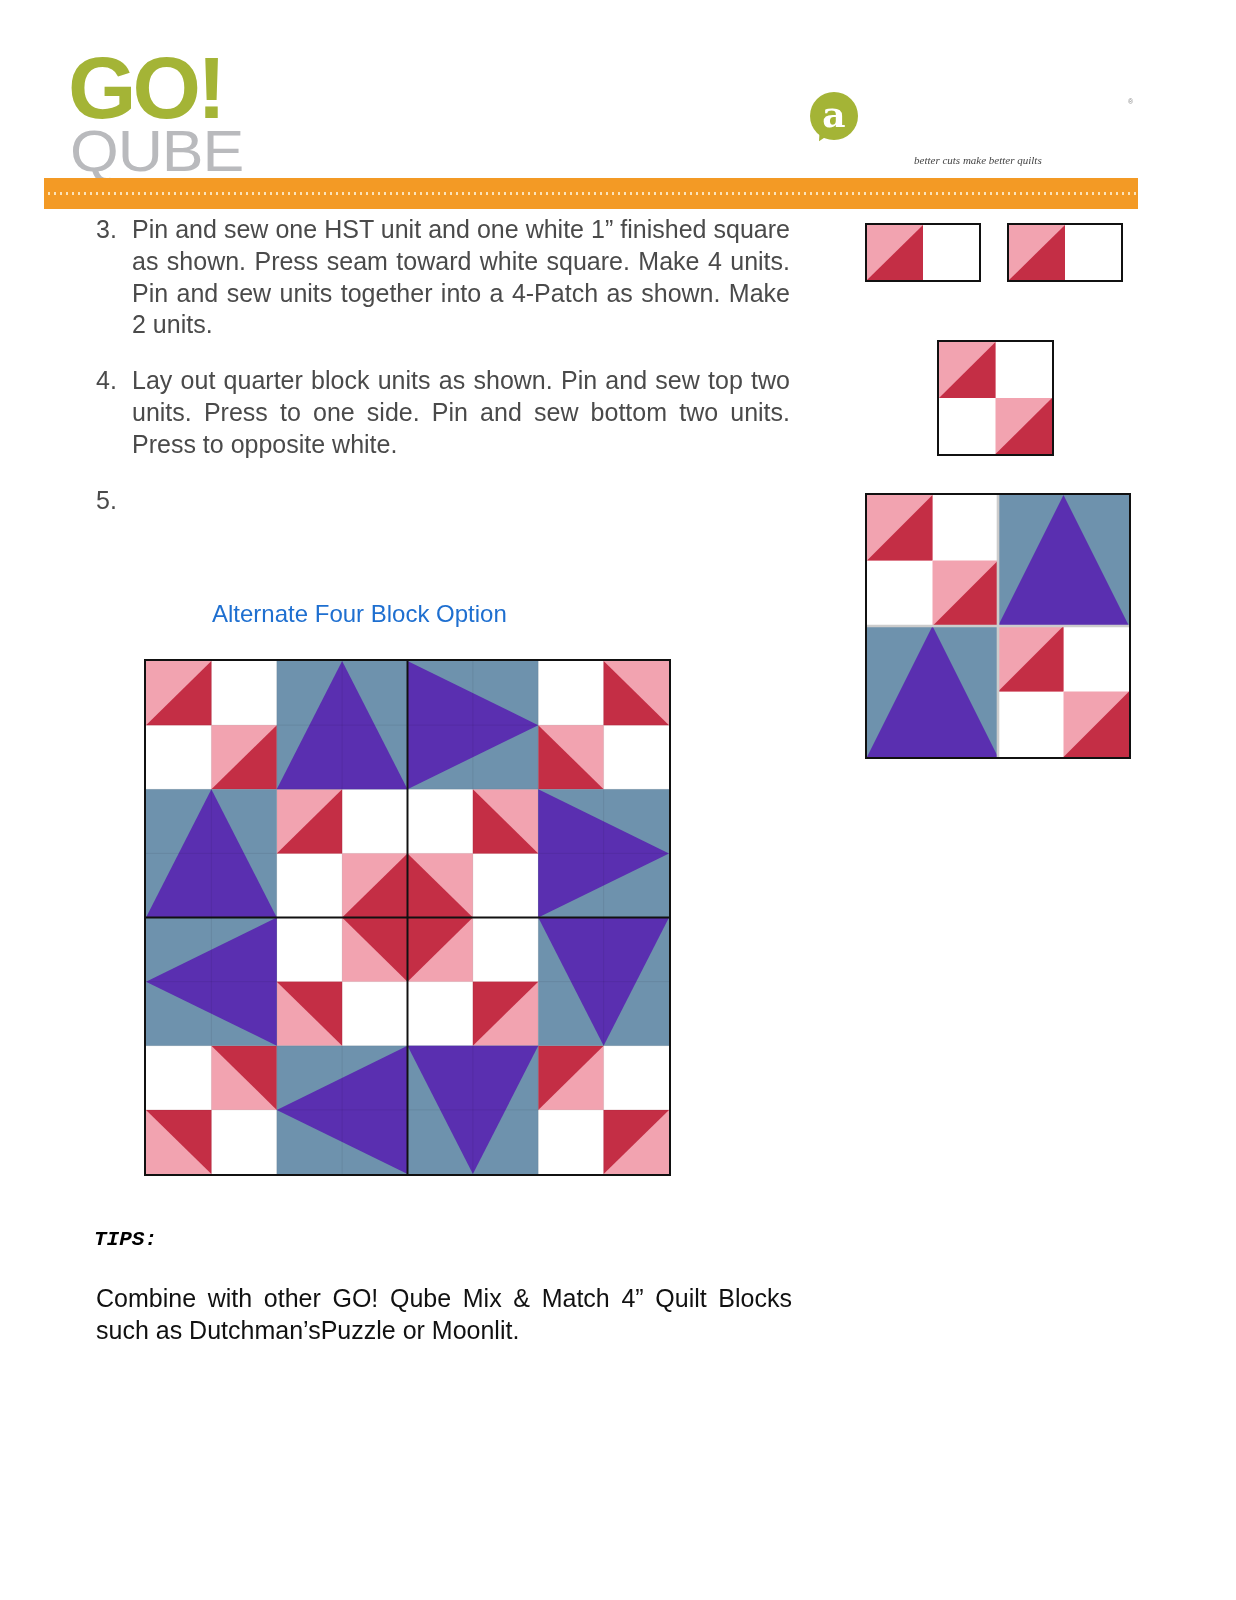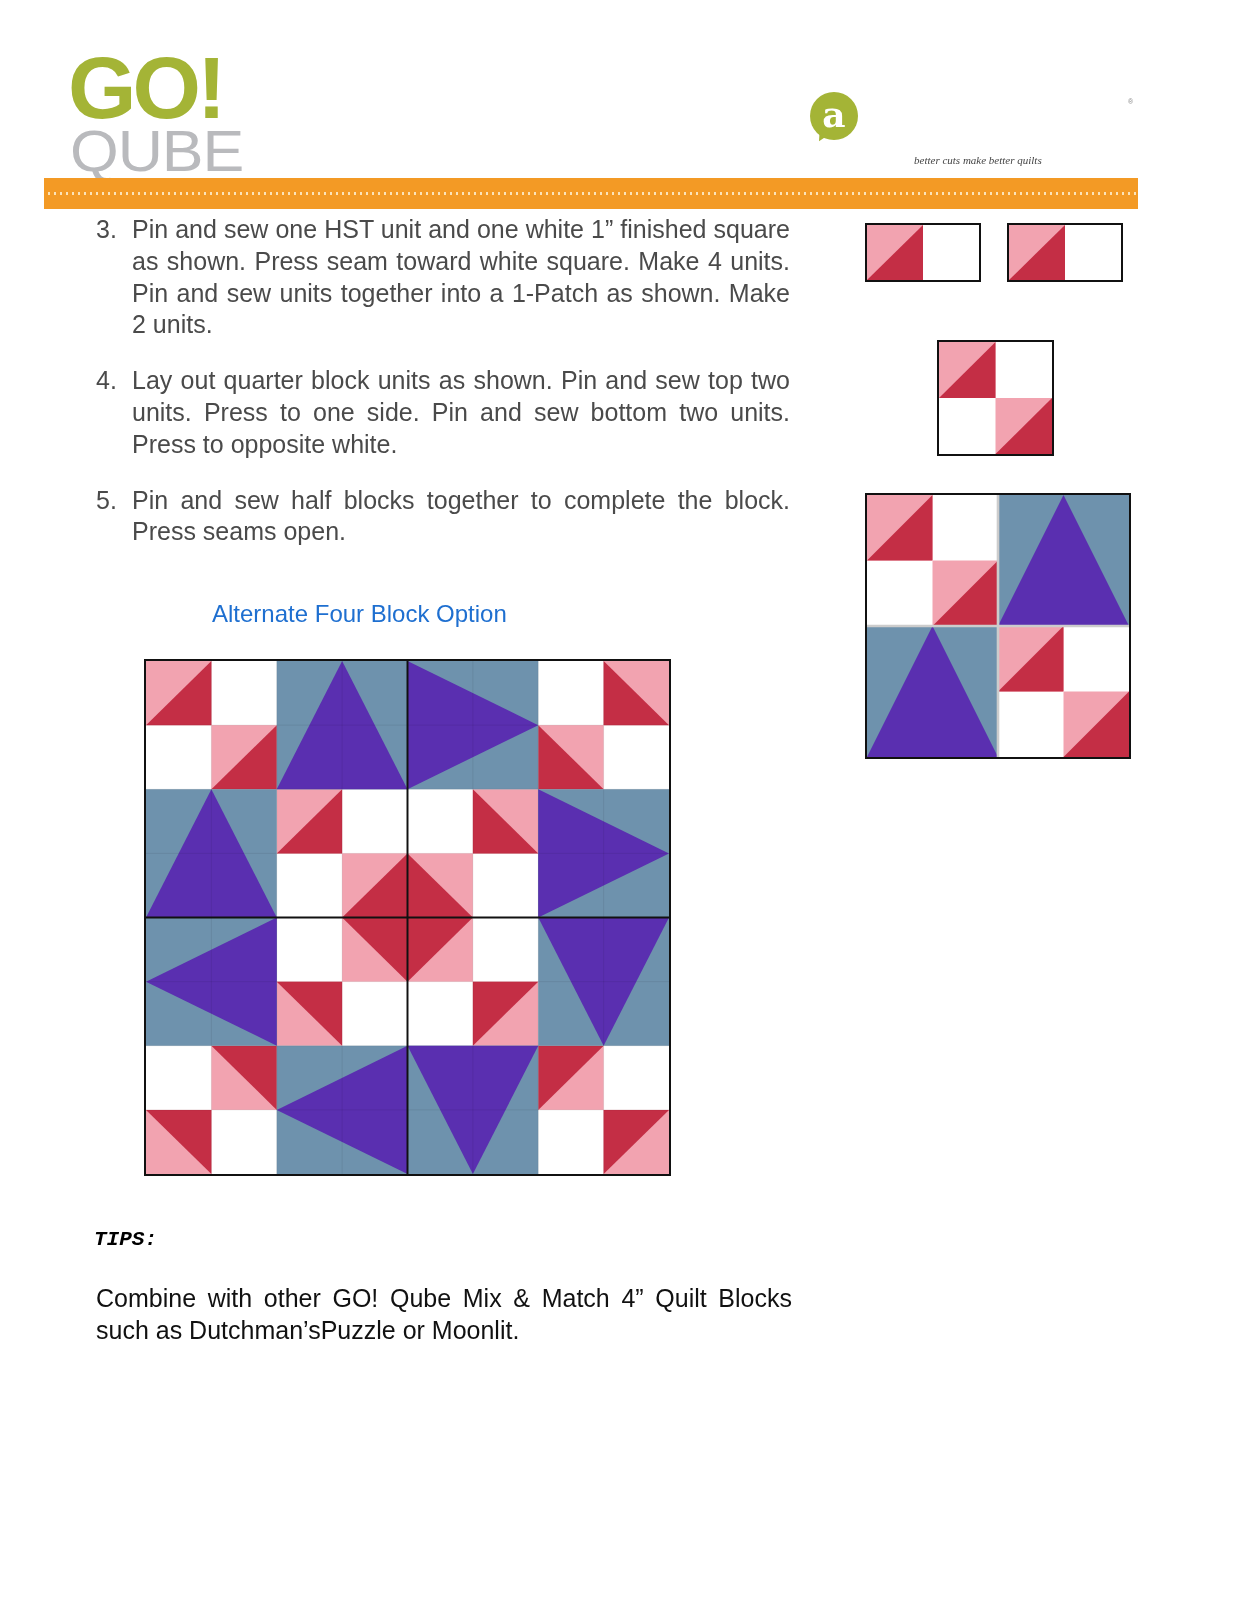--- a/index.html
+++ b/index.html
@@ -43,29 +43,28 @@
   <div class="aq-reg">®</div>
 </div>
 
 <div class="band">
   <div class="band-dots"></div>
 </div>
 
 <div class="steps">
   <div class="step">
     <span class="step-num">3.</span>
-    <span>Pin and sew one HST unit and one white 1” finished square as shown. Press seam toward white square. Make 4 units. Pin and sew units together into a 1-Patch as shown. Make 2 units.</span>
+    <span>Pin and sew one HST unit and one white 1” finished square as shown. Press seam toward white square. Make 4 units. Pin and sew units together into a 4-Patch as shown. Make 2 units.</span>
   </div>
   <div class="step">
     <span class="step-num">4.</span>
     <span>Lay out quarter block units as shown. Pin and sew top two units. Press to one side. Pin and sew bottom two units. Press to opposite white.</span>
   </div>
   <div class="step">
     <span class="step-num">5.</span>
-    <span>Pin and sew half blocks together to complete the block. Press seams open.</span>
   </div>
 </div>
 
 <div class="fig" style="left:865px;top:223px;width:116px;height:59px;">
   <svg viewBox="0 0 2 1" preserveAspectRatio="none" id="figA">
       <rect x="0" y="0" width="2" height="1" fill="#ffffff"></rect>
       <rect x="0" y="0" width="1" height="1" fill="#f2a3b0"></rect>
       <polygon points="0,1 1,0 1,1" fill="#c42e45"></polygon>
     </svg>
 </div>

